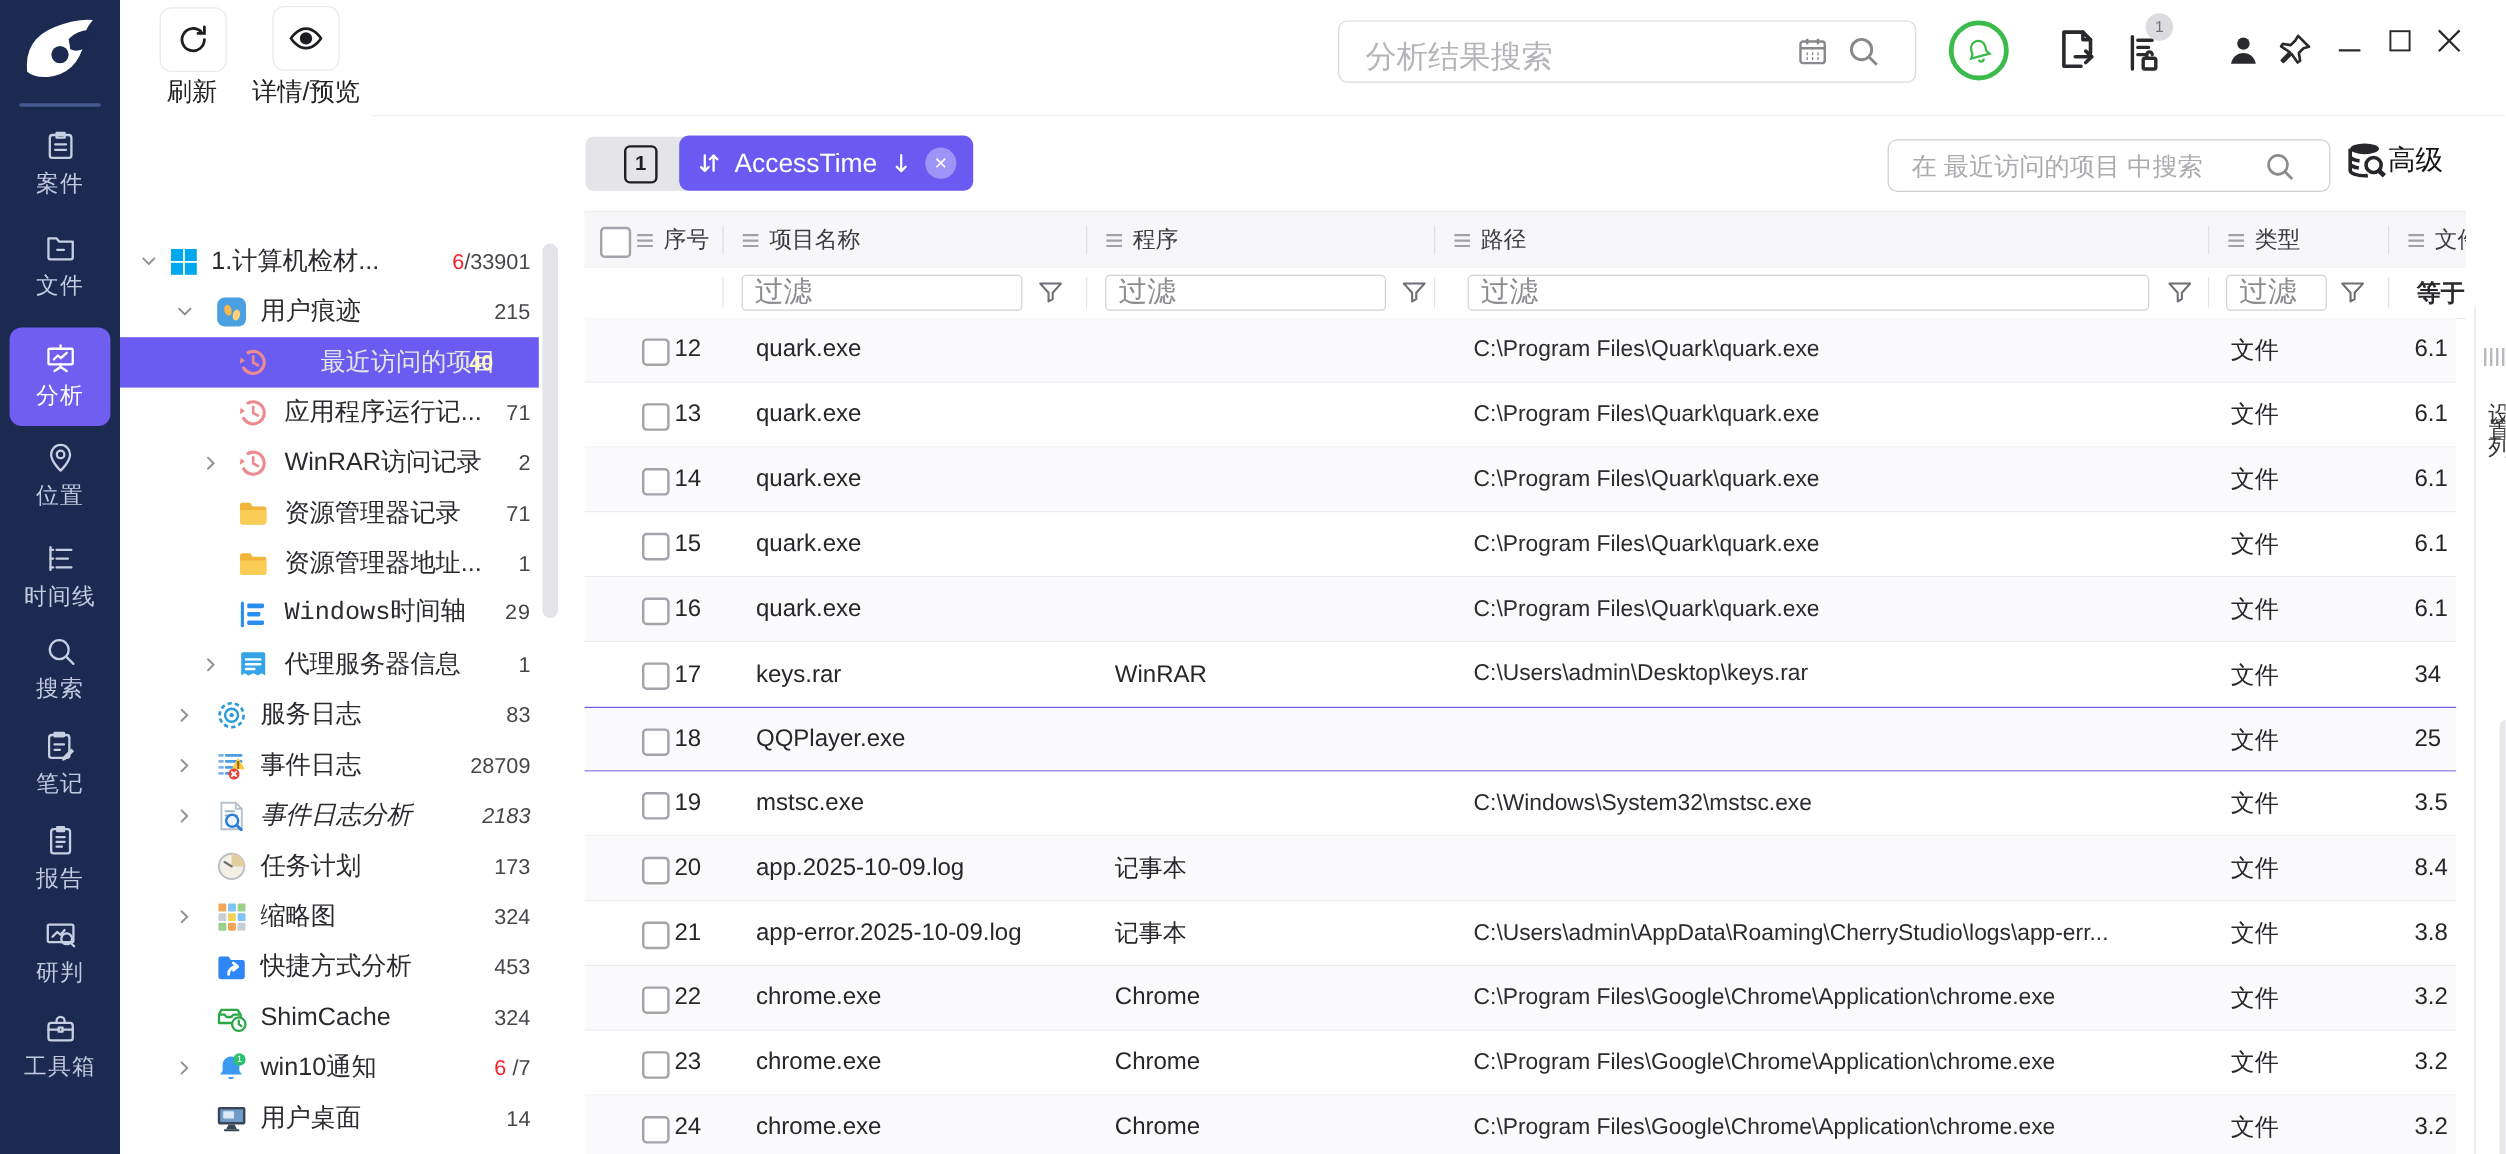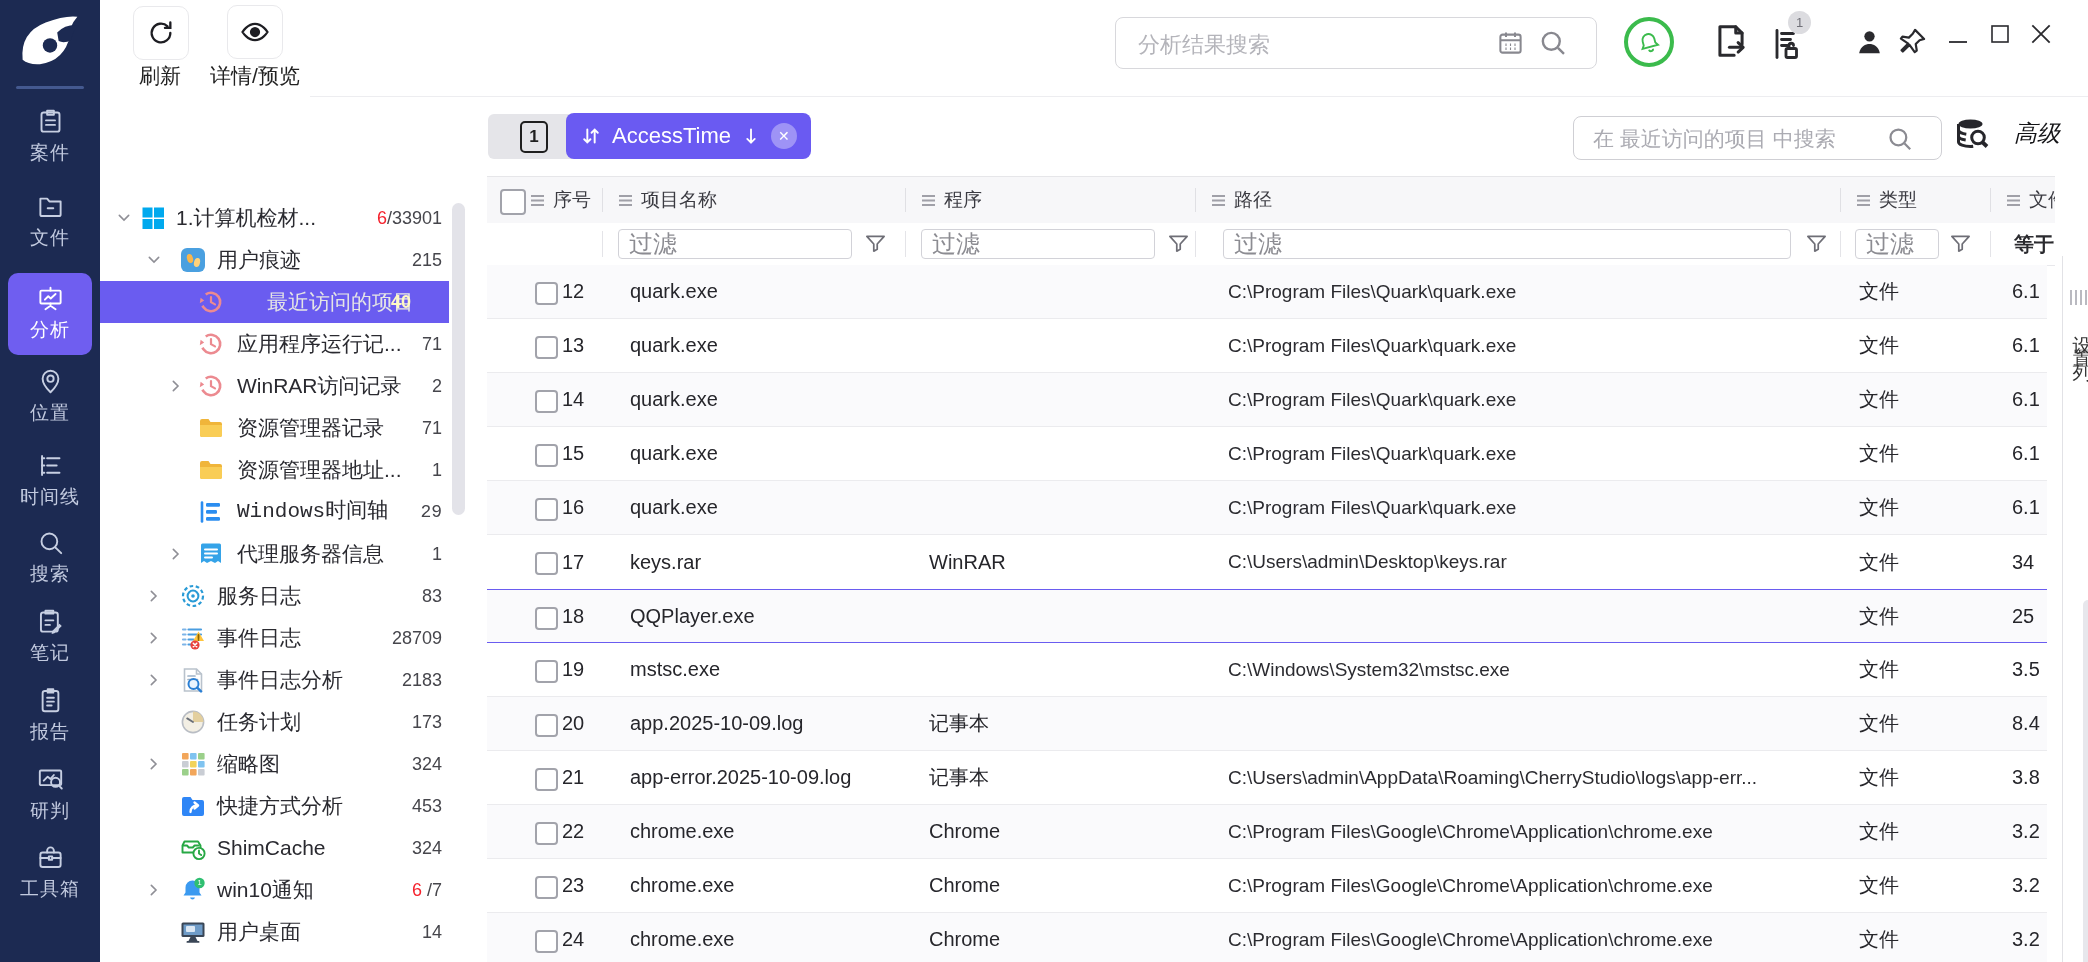--- a/index.html
+++ b/index.html
@@ -18,21 +18,21 @@
   .nav-item.active .nav-lb{color:#fff;}
   .nav-item.active{color:#fff;}
 
   
   #topbar{position:absolute;left:100px;top:0;width:1988px;height:96px;background:#fff;}
   #topbar-sep{position:absolute;left:310px;top:96px;width:1778px;height:1px;background:#ededf0;}
   .tb-btn{position:absolute;width:54px;height:52px;border:1px solid #e9e9ec;border-radius:10px;background:#fff;
           display:flex;align-items:center;justify-content:center;color:#1d1d22;cursor:pointer;}
   .tb-lb{position:absolute;top:62px;font-size:21px;color:#222;white-space:nowrap;text-align:center;}
   #main-search{position:absolute;left:1015px;top:17px;width:480px;height:50px;border:1.5px solid #d8d8dc;border-radius:8px;background:#fff;}
-  #main-search .ph{position:absolute;left:22px;top:12px;font-size:22px;color:#b4b4ba;}
+  #main-search .ph{position:absolute;left:22px;top:12px;font-size:26px;color:#b4b4ba;}
   .win-ic{position:absolute;color:#2a2a2e;cursor:pointer;}
   #notif-ring{position:absolute;left:1524px;top:17px;width:42px;height:42px;border:4px solid #3bbb4c;border-radius:50%;
               display:flex;align-items:center;justify-content:center;color:#3bbb4c;cursor:pointer;}
   #report-badge{position:absolute;left:1688px;top:11px;width:23px;height:23px;border-radius:50%;background:#dcdce0;
                 color:#707078;font-size:13px;display:flex;align-items:center;justify-content:center;z-index:2;}
 
   
   #tree-panel{position:absolute;left:100px;top:97px;width:380px;height:865px;background:#fff;overflow:hidden;}
   #owner-select{position:absolute;left:27px;top:26px;width:310px;height:45px;border:1.5px solid #c6c6cc;border-radius:8px;background:#fff;cursor:pointer;}
   #owner-select .ph{position:absolute;left:16px;top:9px;font-size:21px;color:#b8b8be;white-space:nowrap;width:262px;overflow:hidden;}
@@ -52,21 +52,21 @@
   #main{position:absolute;left:480px;top:97px;width:1608px;height:865px;background:#fff;}
   #view-btn{position:absolute;left:8px;top:17px;width:92px;height:45px;background:#e5e5e9;border-radius:6px;
             display:flex;align-items:center;justify-content:center;cursor:pointer;}
   #view-btn .glyph{width:24px;height:28px;border:2.5px solid #1f1f1f;border-radius:5px;font-size:17px;font-weight:bold;
                    display:flex;align-items:center;justify-content:center;color:#1f1f1f;}
   #sort-pill{position:absolute;left:86px;top:16px;height:46px;background:#6a5af2;border-radius:8px;color:#fff;
              display:flex;align-items:center;gap:10px;padding:0 14px;font-size:22px;cursor:pointer;}
   #sort-pill .close{width:26px;height:26px;border-radius:50%;background:rgba(255,255,255,.35);display:flex;align-items:center;justify-content:center;font-size:14px;cursor:pointer;}
   #table-search{position:absolute;left:1093px;top:19px;width:367px;height:42px;border:1.5px solid #cfcfd4;border-radius:8px;background:#fff;}
   #table-search .ph{position:absolute;left:19px;top:8px;font-size:21px;color:#ababb2;white-space:nowrap;width:288px;overflow:hidden;}
-  #adv-btn{position:absolute;left:1474px;top:18px;display:flex;align-items:center;gap:24px;cursor:pointer;font-style:italic;}
+  #adv-btn{position:absolute;left:1474px;top:18px;display:flex;align-items:center;gap:0;cursor:pointer;}
   #adv-btn .lb{font-size:23px;color:#141417;}
 
   
   #table{position:absolute;left:7px;top:79px;width:1568px;height:786px;border-top:1px solid #e6e6e9;}
   #thead{position:absolute;left:0;top:0;width:1568px;height:46px;background:#f7f7f9;border-bottom:1px solid #e2e2e6;}
   .th{position:absolute;top:0;height:46px;display:flex;align-items:center;gap:8px;font-size:19px;color:#3b3b42;cursor:pointer;white-space:nowrap;}
   .th-sep{position:absolute;top:11px;width:1px;height:24px;background:#e0e0e4;}
   .cbx{border:2px solid #a2a3ab;border-radius:4px;background:#fff;cursor:pointer;}
   #filter-row{position:absolute;left:0;top:46px;width:1568px;height:42px;background:#fff;border-bottom:1px solid #e8e8ec;}
   .flt{position:absolute;top:6px;height:30px;border:1.5px solid #d2d2d8;border-radius:4px;font-size:24px;color:#8c8c92;
@@ -416,21 +416,21 @@
               <path d="M8.5 4.5H21M8.5 9.5H21M8.5 14.5h5M8.5 19.5h4" stroke="#4a9de0" stroke-width="2.2" stroke-linecap="round"></path>
               <path d="M18.5 6.5l5.5 9.5H13z" fill="#ffc53d"></path>
               <path d="M18.5 10v3.2M18.5 14.8v.2" stroke="#8a6200" stroke-width="1.8" stroke-linecap="round"></path>
               <circle cx="15" cy="20" r="4.6" fill="#e8413c"></circle>
               <path d="M13.3 18.3l3.4 3.4M16.7 18.3l-3.4 3.4" stroke="#fff" stroke-width="1.6" stroke-linecap="round"></path>
             </svg>
           </span>
           <span class="t-lb" style="left:117px">事件日志</span>
           <span class="t-count">28709</span>
         </div>
-        <div class="tree-row" style="top: 562px;">
+        <div class="tree-row" style="top: 562px; font-style: italic;">
           <svg class="t-chev" style="left:46px" width="16" height="16" viewBox="0 0 24 24" fill="none" stroke="currentColor" stroke-width="2.4" stroke-linecap="round">
             <path d="M8 5l7 7-7 7"></path>
           </svg>
           <span class="t-ic" style="left:80px">
             <svg width="26" height="26" viewBox="0 0 26 26">
               <path d="M4.5 2h12l5 5v17h-17z" fill="#fff" stroke="#b9c2cc" stroke-width="1.6"></path>
               <path d="M16.5 2v5h5" fill="none" stroke="#b9c2cc" stroke-width="1.6"></path>
               <path d="M8 9h7M8 12.5h9.5" stroke="#9fb3c8" stroke-width="1.7" stroke-linecap="round"></path>
               <circle cx="13.5" cy="17" r="5" fill="#eaf4fe" stroke="#2a7fd4" stroke-width="2"></circle>
               <path d="M17.2 20.7L21 24.4" stroke="#2a7fd4" stroke-width="2.5" stroke-linecap="round"></path>

